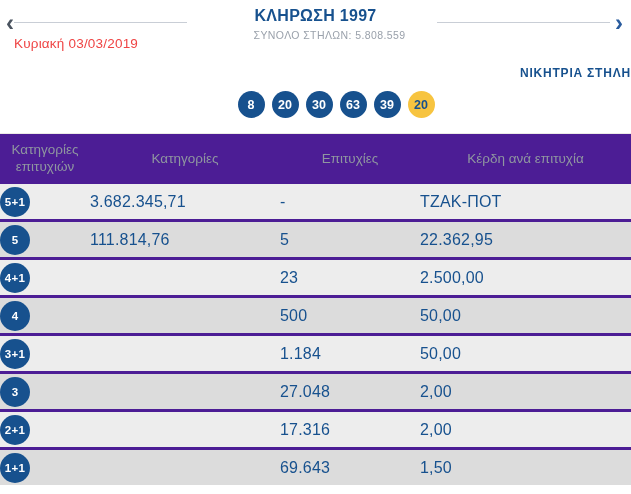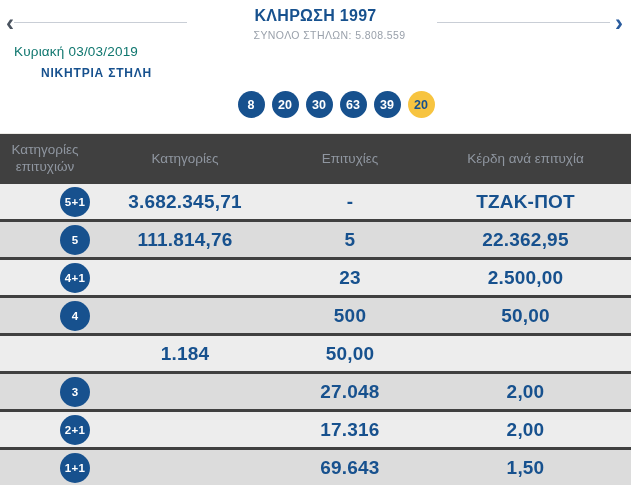--- a/index.html
+++ b/index.html
@@ -10,44 +10,44 @@
   }
   
   .top-nav{position:relative;height:55px;background:#fff;}
   .nav-btn{position:absolute;top:10px;width:20px;height:26px;line-height:24px;
     text-align:center;font-size:24px;font-weight:600;cursor:pointer;background:none;border:none;padding:0;}
   .nav-btn.prev{left:0;color:#4b5460;}
   .nav-btn.next{right:2px;color:#2a5c9e;}
   .hline{position:absolute;top:22px;height:1px;background:#c9ced6;}
   .hline.left{left:14px;width:173px;}
   .hline.right{left:437px;width:173px;}
-  .draw-date{position:absolute;left:14px;top:44px;font-size:13.5px;color:#0f766e;letter-spacing:.2px;}
+  .draw-date{position:absolute;left:14px;top:36px;font-size:13.5px;color:#ef4444;letter-spacing:.2px;}
   .nav-center{position:absolute;left:0;right:0;top:7px;text-align:center;}
   .draw-title{font-size:16px;font-weight:bold;color:var(--blue,#1c4b80);letter-spacing:.3px;}
   .draw-total{margin-top:4px;font-size:10.5px;color:#9aa1ab;letter-spacing:.4px;margin-left:28px;}
   
-  .winning{padding-top:11px;text-align:left;padding-left:41px;}
+  .winning{padding-top:11px;text-align:right;padding-left:41px;}
   .winning-title{font-size:12px;font-weight:bold;color:var(--blue,#1c4b80);letter-spacing:.8px;}
   .balls{margin-top:11px;display:flex;justify-content:center;gap:7px;}
   .ball{width:27px;height:27px;border-radius:50%;background:var(--blue,#17518e);
     color:#fff;font-size:12.5px;font-weight:bold;display:flex;align-items:center;justify-content:center;}
   .ball.joker{background:var(--yellow,#f7c440);color:var(--blue,#17518e);}
   
-  .results{margin-top:15px;background:#404040;border-top:1px solid #eceae6;}
+  .results{margin-top:15px;background:#4c1d95;border-top:1px solid #eceae6;}
   .grid-row{display:grid;grid-template-columns:90px 190px 140px 1fr;align-items:center;}
   .thead{height:50px;}
   .th{font-size:13.5px;color:#8f96a0;text-align:center;line-height:1.25;}
   .th.cat{max-width:86px;margin:0 auto;}
   .trow{height:35px;margin-bottom:3px;}
   .trow.light{background:#ededed;}
   .trow.dark{background:#dcdcdc;}
-  .badge-cell{display:flex;justify-content:flex-end;}
+  .badge-cell{display:flex;justify-content:flex-start;}
   .badge{width:30px;height:30px;border-radius:50%;background:var(--blue,#17518e);
     color:#fff;font-size:11.5px;font-weight:bold;display:flex;align-items:center;justify-content:center;letter-spacing:.3px;}
-  .val{font-size:19px;font-weight:bold;color:var(--blue,#174f8f);text-align:center;letter-spacing:.2px;}
+  .val{font-size:16px;font-weight:normal;color:var(--blue,#174f8f);letter-spacing:.2px;}
 </style>
 </head>
 <body style="--blue: #17518e; --yellow: #f7c440; --row_light: #ededed; --row_dark: #dcdcdc;">
 
 <div class="top-nav">
   <button class="nav-btn prev">‹</button>
   <div class="hline left"></div>
   <div class="draw-date">Κυριακή 03/03/2019</div>
   <div class="nav-center">
     <div class="draw-title">ΚΛΗΡΩΣΗ 1997</div>
@@ -107,20 +107,23 @@
   <div class="grid-row trow dark">
     <div class="badge-cell">
       <div class="badge">4</div>
     </div>
     <div class="val"></div>
     <div class="val">500</div>
     <div class="val">50,00</div>
   </div>
 
   <div class="grid-row trow light">
+    <div class="badge-cell">
+      <div class="badge">3+1</div>
+    </div>
     <div class="val"></div>
     <div class="val">1.184</div>
     <div class="val">50,00</div>
   </div>
 
   <div class="grid-row trow dark">
     <div class="badge-cell">
       <div class="badge">3</div>
     </div>
     <div class="val"></div>

